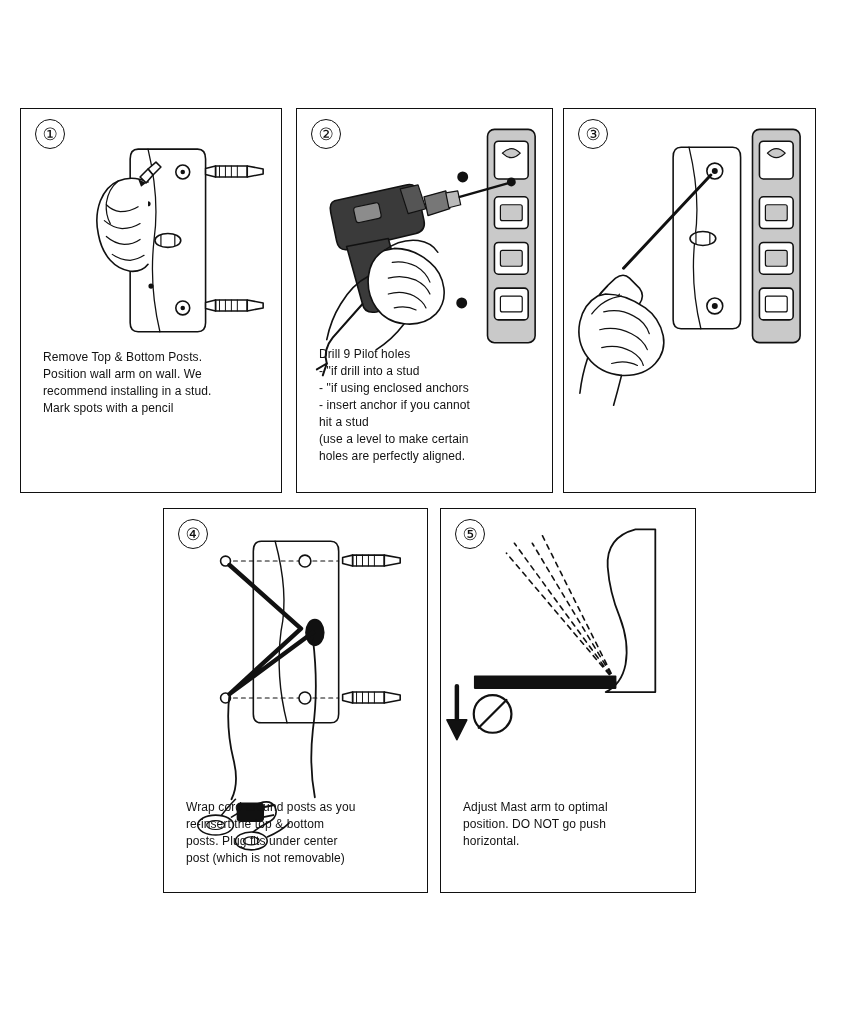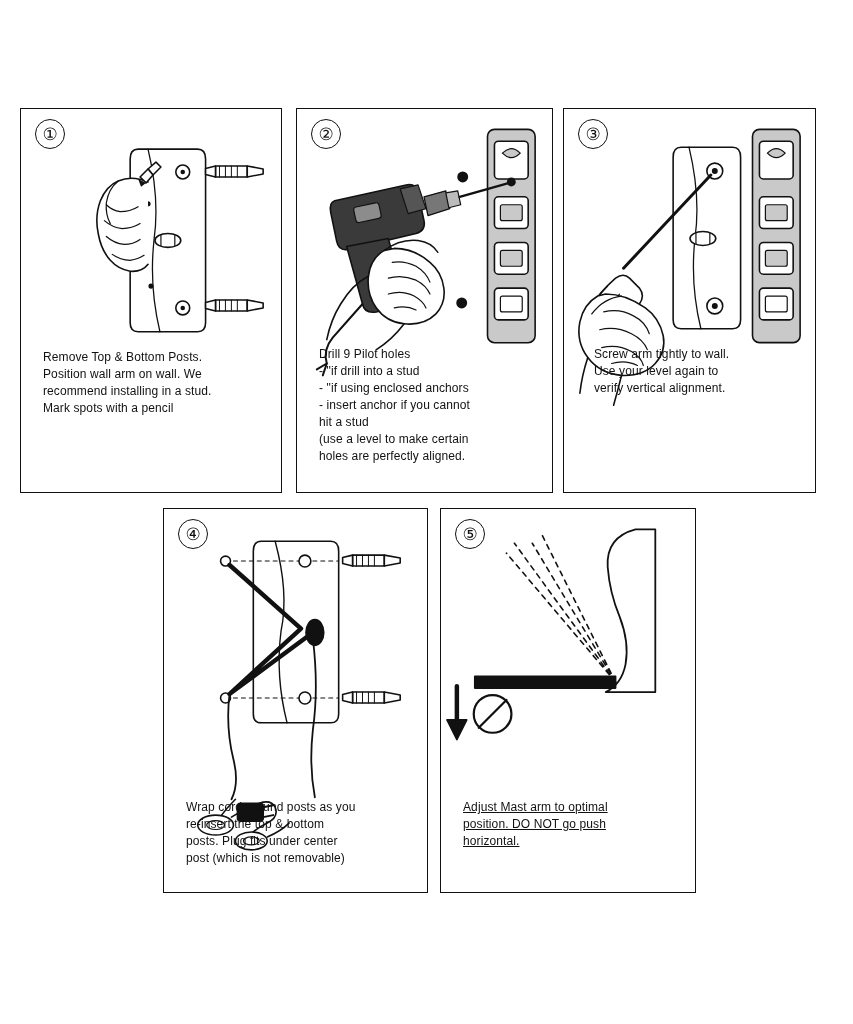--- a/index.html
+++ b/index.html
@@ -59,21 +59,21 @@
     font-size: 12px;
     line-height: 1.42;
     font-family: "Liberation Sans", sans-serif;
     letter-spacing: 0.1px;
     white-space: pre-line;
   }
   #caption-1 { top: 240px; }
   #caption-2 { top: 237px; }
   #caption-3 { top: 237px; left: 30px; }
   #caption-4 { top: 290px; }
-  #caption-5 { top: 290px; text-decoration: underline; }
+  #caption-5 { top: 290px; }
 
   .art {
     position: absolute;
     left: 0; top: 0;
     width: 100%;
     height: 100%;
     pointer-events: none;
   }
 </style>
 </head>
@@ -233,23 +233,20 @@
         <path d="M36 222 Q52 218 68 226 Q80 232 84 242" stroke-width="1.2"></path>
         <path d="M38 240 Q54 236 68 244 Q78 250 80 258" stroke-width="1.2"></path>
         <path d="M48 256 Q62 252 74 258" stroke-width="1.2"></path>
         <path d="M28 206 Q40 190 58 188" stroke-width="1.3"></path>
 
         <path d="M24 250 Q18 268 16 286" stroke-width="1.6"></path>
         <path d="M58 268 Q54 284 50 298" stroke-width="1.6"></path>
       </g>
     </svg>
 
-    <div class="caption" id="caption-3">Screw arm tightly to wall.
-Use your level again to
-verify vertical alignment.</div>
   </div>
 
   <div class="panel" id="panel-4">
     <div class="step-number">④</div>
 
     <svg class="art" viewBox="0 0 265 385">
       <g fill="none" stroke="#111" stroke-width="1.6" stroke-linejoin="round" stroke-linecap="round">
 
         <path d="M98 32 L168 32 Q176 32 176 42 L176 206 Q176 215 168 215 L98 215 Q90 215 90 206 L90 42 Q90 32 98 32 Z" fill="#fff"></path>
         <path d="M112 32 Q126 84 118 122 Q112 168 124 215" stroke-width="1.4"></path>

